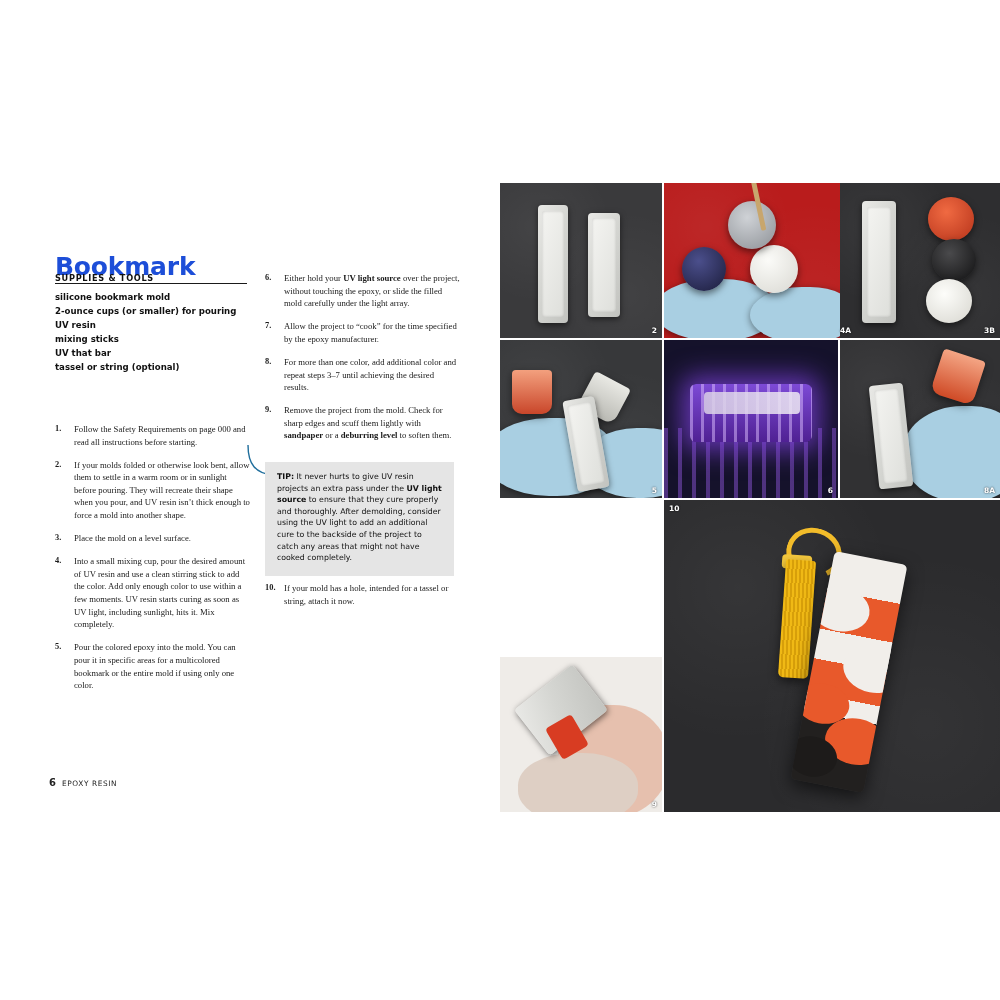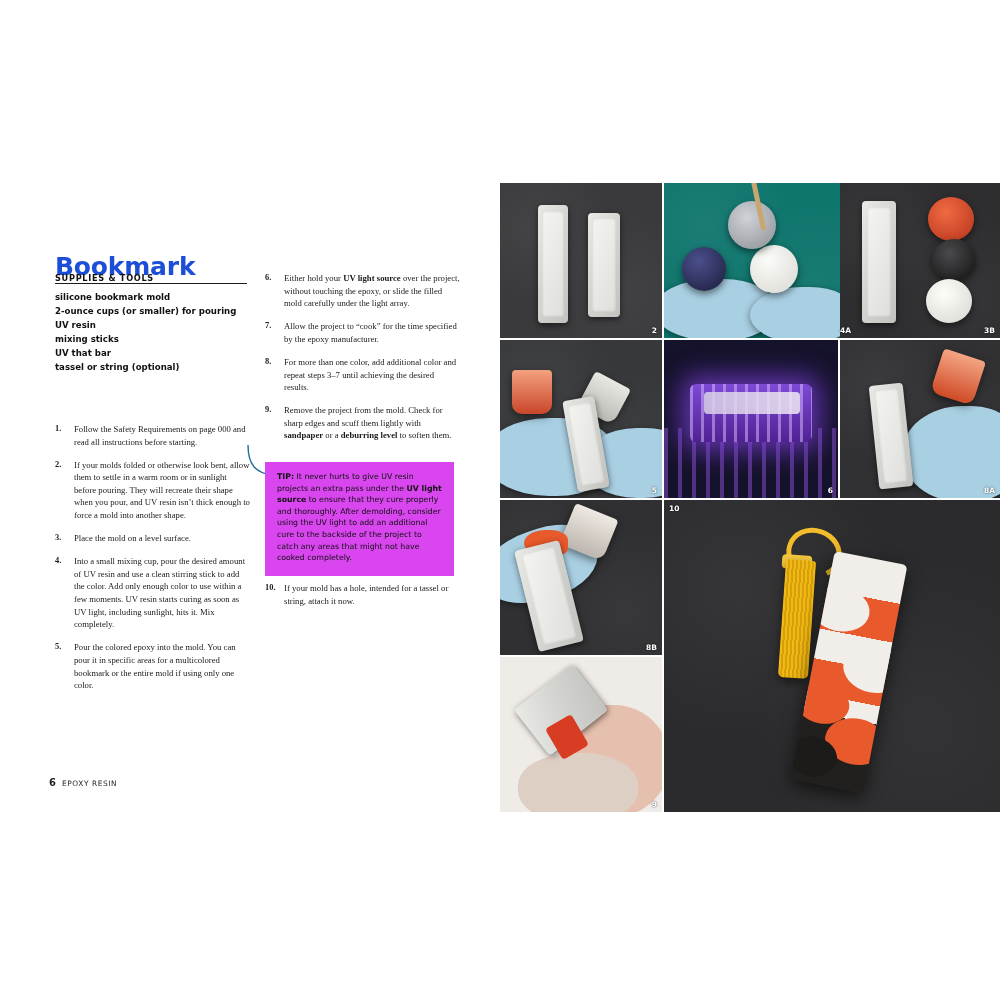--- a/index.html
+++ b/index.html
@@ -159,21 +159,21 @@
   .ph .cap.tl {
     left: 5px;
     right: auto;
     top: 4px;
     bottom: auto;
   }
 
   
   #p2 { left: 0px; top: 183px; width: 162px; height: 155px; background:#3a3a3c; }
   
-  #p4a { left: 164px; top: 183px; width: 192px; height: 155px; background:#0f766e; }
+  #p4a { left: 164px; top: 183px; width: 192px; height: 155px; background:#b91c1c; }
   
   #p4b { left: 340px; top: 183px; width: 160px; height: 155px; background:#2e2e30; }
   
   #p5 { left: 0px; top: 340px; width: 162px; height: 158px; background:#37383a; }
   
   #p6 { left: 164px; top: 340px; width: 174px; height: 158px; background:#15122b; }
   
   #p8a { left: 340px; top: 340px; width: 160px; height: 158px; background:#313133; }
   
   #p8b { left: 0px; top: 500px; width: 162px; height: 155px; background:#303032; }
@@ -357,21 +357,21 @@
         <div class="num">9.</div>
         <div class="txt">Remove the project from the mold. Check for sharp edges and scuff them lightly with <b>sandpaper</b> or a <b>deburring level</b> to soften them.</div>
       </div>
     </div>
 
   <svg class="tip-pointer" viewBox="0 0 30 36">
     <path d="M2 2 C 2 22, 10 30, 26 32" fill="none" stroke="#1f6e9c" stroke-width="1.4"></path>
     <path d="M26 32 L 19 28 L 20 35 Z" fill="#1f6e9c"></path>
   </svg>
 
-  <div class="tipbox" style="background: #d946ef;">
+  <div class="tipbox" style="background: #e5e5e5;">
     <span class="tip-label">TIP:</span><span class="tip-text"> It never hurts to give UV resin projects an extra pass under the <b>UV light source</b> to ensure that they cure properly and thoroughly. After demolding, consider using the UV light to add an additional cure to the backside of the project to catch any areas that might not have cooked completely.</span>
   </div>
 
   <div class="col" style="left:265px; top:582px;">
       <div class="step">
         <div class="num">10.</div>
         <div class="txt">If your mold has a hole, intended for a tassel or string, attach it now.</div>
       </div>
     </div>
 
@@ -439,30 +439,20 @@
   <div class="ph" id="p8a">
     <div class="noise"></div>
     <div class="glove" style="left:62px;top:66px;width:120px;height:96px;"></div>
     <div class="cup" style="left:96px;top:14px;width:44px;height:46px;background:linear-gradient(180deg,#f4a584,#cf4a26);transform:rotate(18deg);"></div>
     <div class="mold" style="left:34px;top:44px;width:34px;height:104px;transform:rotate(-6deg);">
         <div class="cav"></div>
       </div>
     <div class="cap">8A</div>
   </div>
 
-  <div class="ph" id="p8b">
-    <div class="noise"></div>
-    <div class="glove" style="left:-20px;top:30px;width:118px;height:70px;transform:rotate(-18deg);"></div>
-    <div class="cup" style="left:66px;top:10px;width:46px;height:44px;background:linear-gradient(180deg,#efe9e3,#bcb6ae);transform:rotate(22deg);"></div>
-    <div style="position:absolute;left:24px;top:30px;width:44px;height:26px;background:#e8592b;border-radius:50% 40% 30% 50%;"></div>
-    <div class="mold" style="left:26px;top:44px;width:46px;height:104px;transform:rotate(-14deg);">
-        <div class="cav"></div>
-      </div>
-    <div class="cap">8B</div>
-  </div>
 
   <div class="ph" id="p9" style="background:#efece8;">
     <div style="position:absolute;left:58px;top:48px;width:112px;height:112px;background:#e6c0ae;border-radius:42% 50% 50% 46%;"></div>
     <div style="position:absolute;left:18px;top:96px;width:120px;height:70px;background:#decfc4;border-radius:46%;"></div>
     <div class="mold" style="left:24px;top:24px;width:74px;height:58px;transform:rotate(-38deg);"></div>
     <div style="position:absolute;left:52px;top:62px;width:30px;height:36px;background:#d83c22;border-radius:4px;transform:rotate(-30deg);"></div>
     <div class="cap" style="color:#fff;">9</div>
   </div>
 
   <div class="ph" id="p10">

